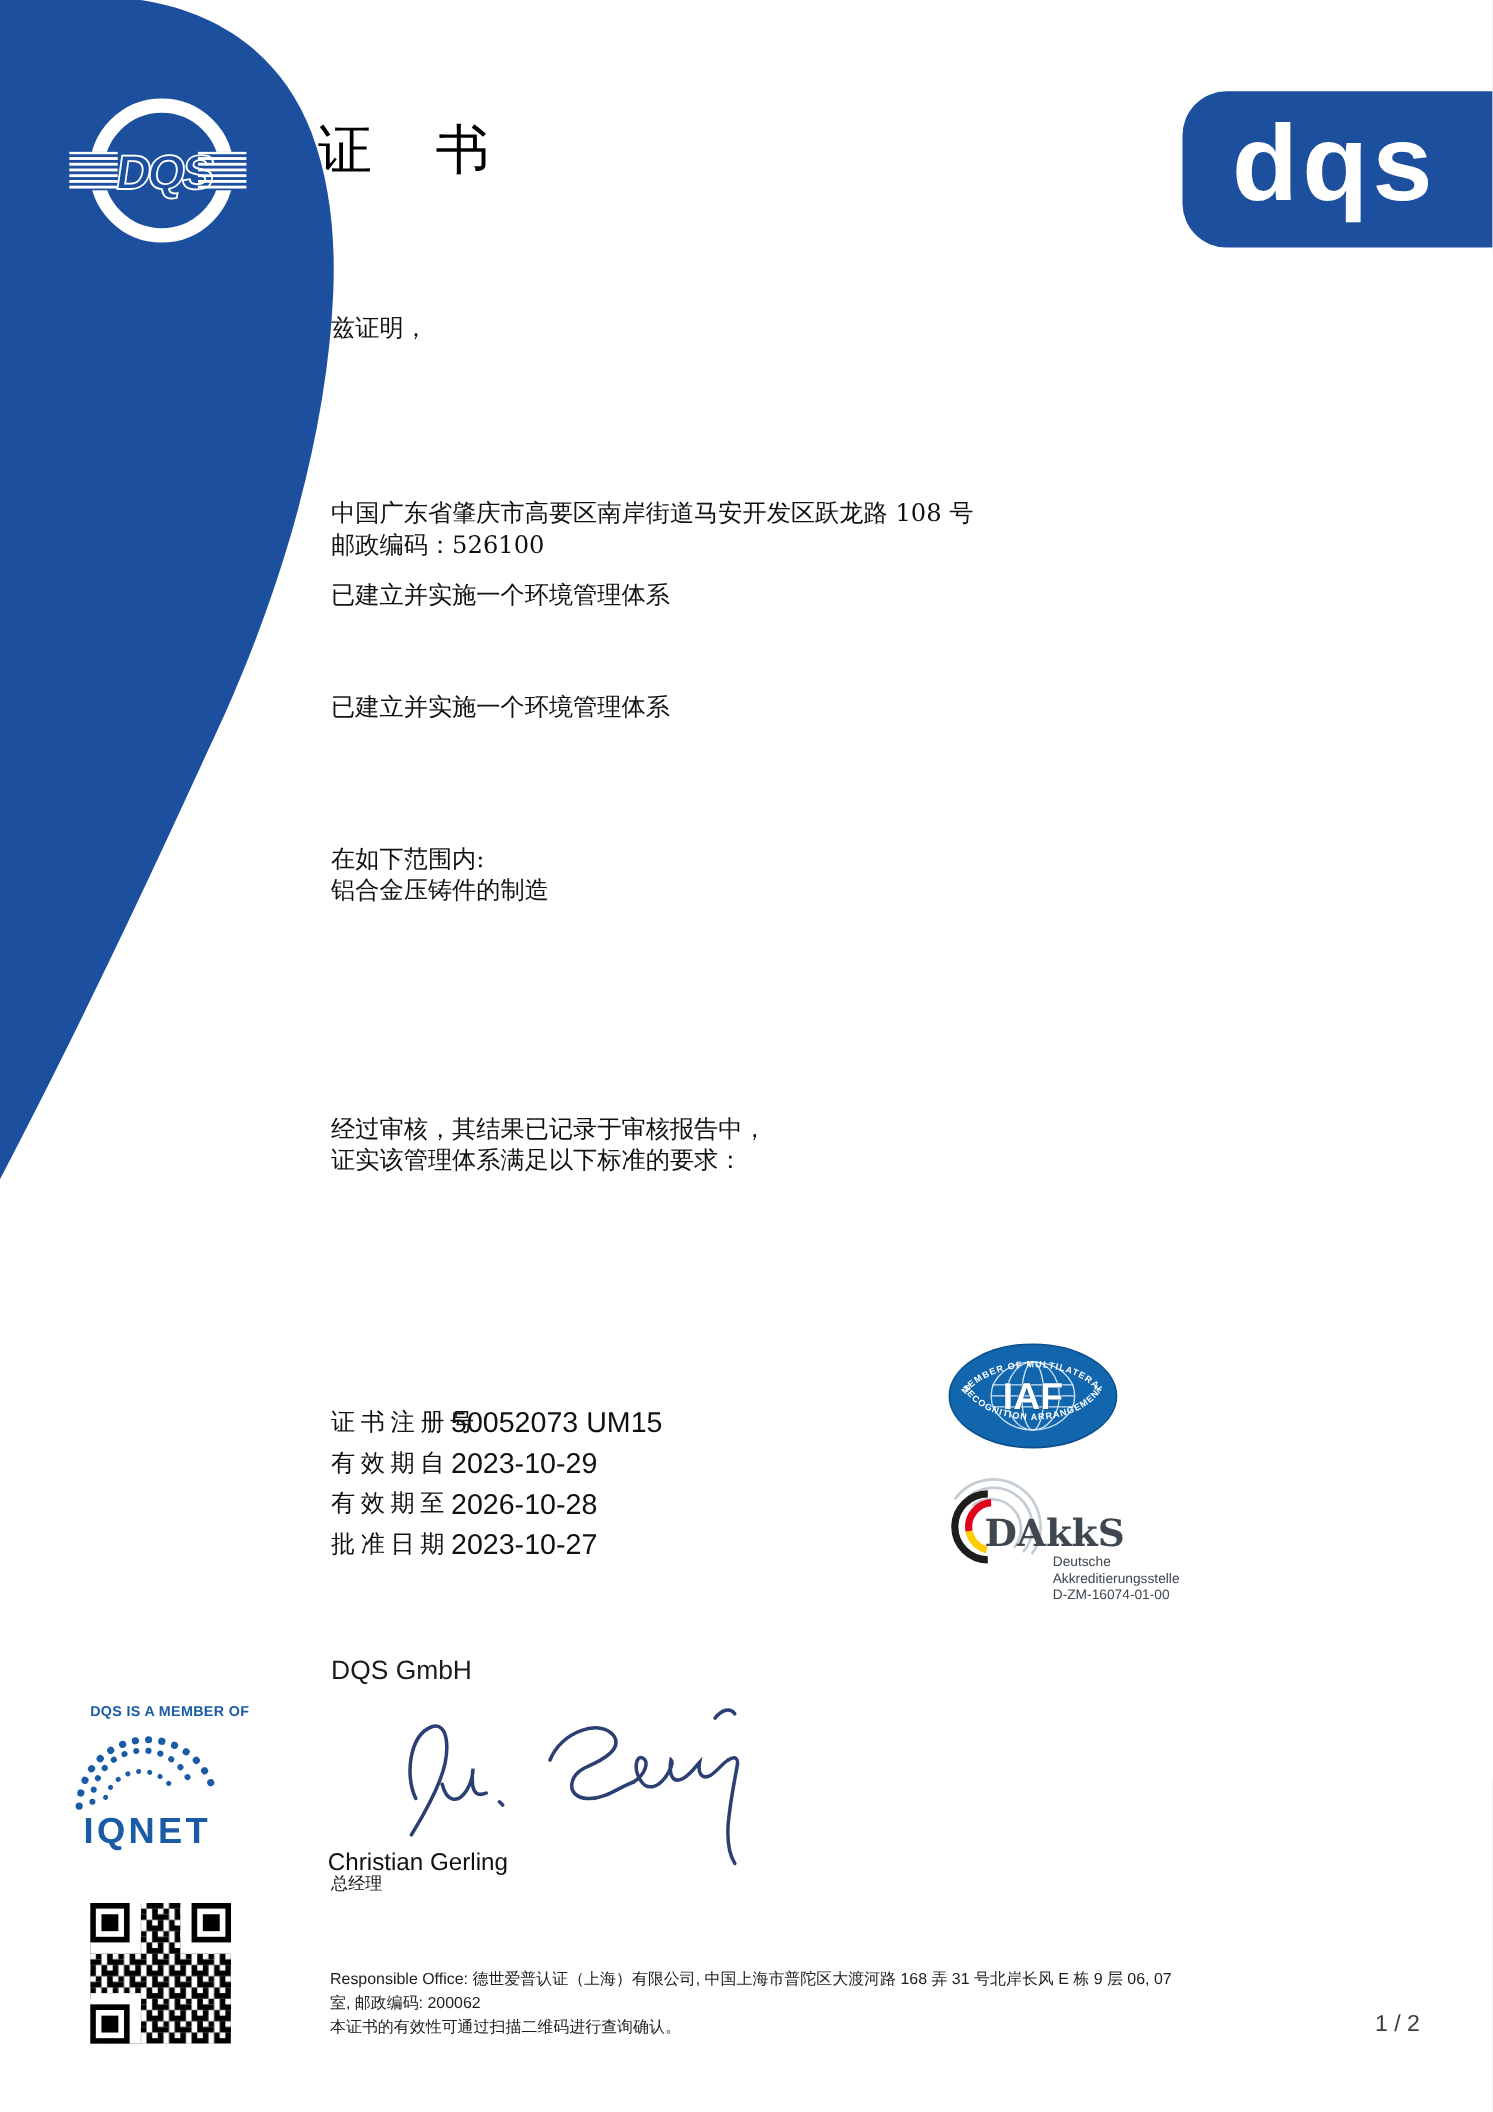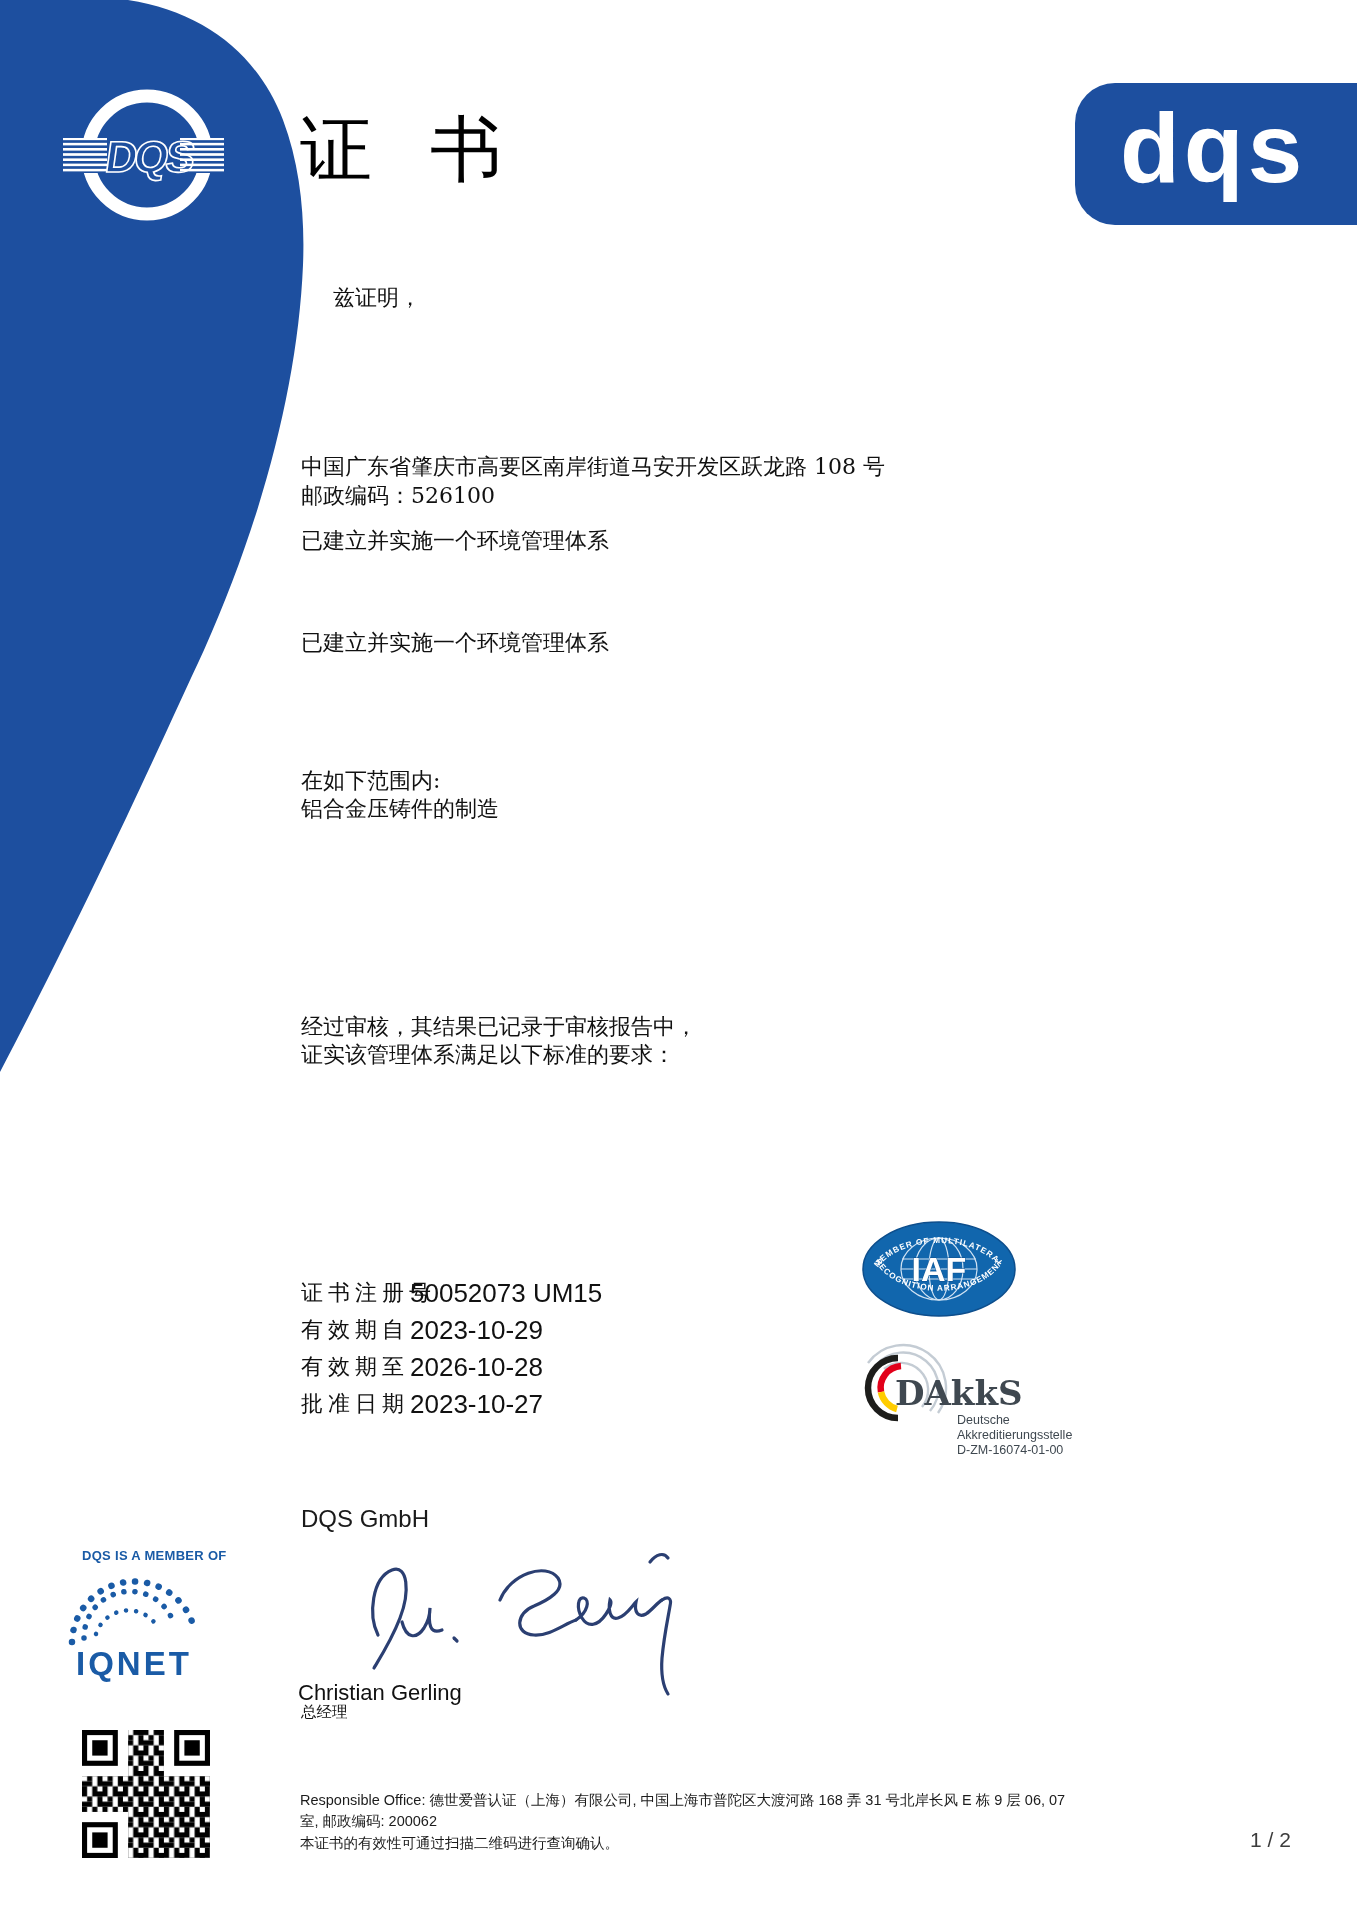--- a/index.html
+++ b/index.html
@@ -7,23 +7,23 @@
     position:relative;
     width:1357px;height:1920px;
     margin:0 auto;
     background:#ffffff;
     overflow:hidden;
     font-family:"Liberation Sans",sans-serif;
     color:#111;
   }
   .abs{position:absolute;}
   .cn-serif{font-family:"DejaVu Serif","Liberation Serif",serif;}
-  .title{left:300px;top:110px;font-size:72px;line-height:1.1;color:#000;letter-spacing:0;}
+  .title{left:289px;top:110px;font-size:49px;line-height:1.1;color:#000;letter-spacing:0;}
   .title .t2{margin-left:58px;}
-  .certify{left:301px;top:283px;font-size:22px;padding-left:32px;}
+  .certify{left:301px;top:283px;font-size:22px;}
   .company-name{left:301px;top:394px;font-size:31px;font-weight:600;}
   .addr1{left:301px;top:452px;font-size:22px;}
   .addr2{left:301px;top:481px;font-size:22px;}
   .branches{left:301px;top:526px;font-size:22px;}
   .established{left:301px;top:628px;font-size:22px;}
   .scope-label{left:301px;top:766px;font-size:22px;}
   .scope{left:301px;top:794px;font-size:22px;}
   .audit1{left:301px;top:1012px;font-size:22px;}
   .audit2{left:301px;top:1040px;font-size:22px;}
   .standard{left:300px;top:1086px;font-size:37px;font-weight:bold;color:#000;}

